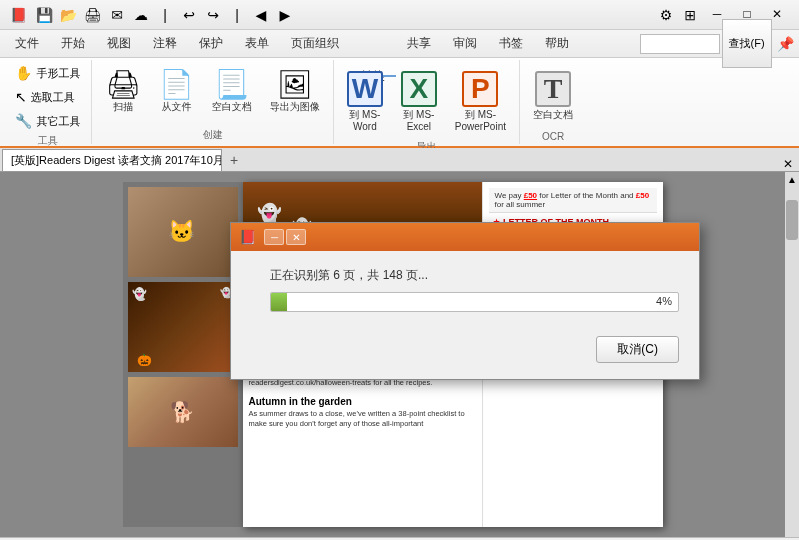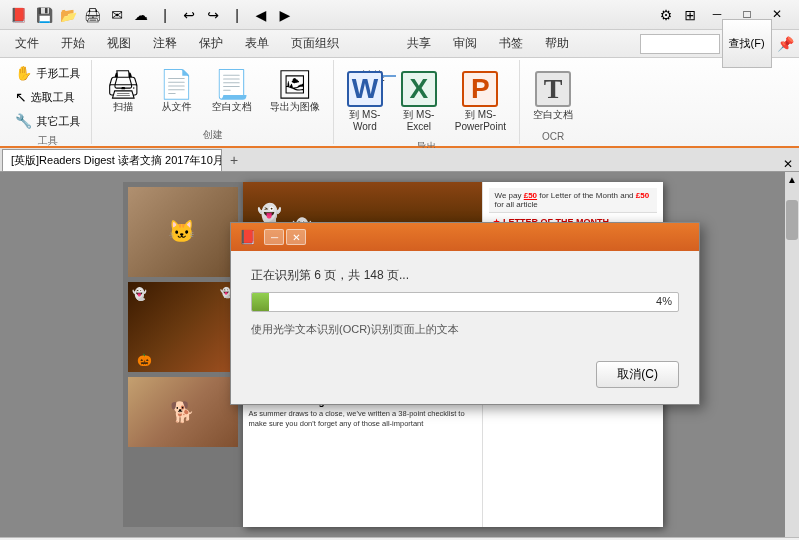--- a/index.html
+++ b/index.html
@@ -245,21 +245,21 @@
     .dialog-win-btn {
       width: 20px; height: 16px;
       background: rgba(255,255,255,0.3);
       border: 1px solid rgba(255,255,255,0.5);
       color: white;
       font-size: 10px;
       display: flex; align-items: center; justify-content: center;
       cursor: pointer;
       border-radius: 2px;
     }
-    .dialog-body { padding: 16px 20px; }
+    .dialog-body { padding: 16px 20px; margin-left: 19px; }
     .dialog-status { font-size: 12px; color: #333; margin-bottom: 8px; }
     .progress-bar-bg {
       background: white;
       border: 1px solid #bbb;
       height: 20px;
       border-radius: 2px;
       overflow: hidden;
       position: relative;
     }
     .progress-bar-fill {
@@ -459,21 +459,21 @@
             </div>
           </div>
           <div class="article-title">A fright-night feast</div>
           <div class="article-body">Now that Halloween season is here, there's a good chance you'll soon have some pint-sized visitors at your door hoping for treats. We've got recipes for some spooky Halloween treats that are so delicious the big kids in your life will love them too...Visit readersdigest.co.uk/halloween-treats for all the recipes.</div>
           <div class="autumn-title">Autumn in the garden</div>
           <div class="article-body">As summer draws to a close, we've written a 38-point checklist to make sure you don't forget any of those all-important</div>
         </div>
 
         <div class="page-right">
           <div class="right-header">
-            <span>We pay </span><span style="color:red; font-weight:bold;text-decoration:underline;">£50</span><span> for Letter of the Month and </span><span style="color:red; font-weight:bold;">£50</span><span> for all article</span>
+            <span>We pay </span><span style="color:red; font-weight:bold;text-decoration:underline;">£50</span><span> for Letter of the Month and </span><span style="color:red; font-weight:bold;">£50</span><span> for all summer</span>
           </div>
           <div class="letter-section">
             <div>
               <span class="letter-star">★</span>
               <span class="letter-title">LETTER OF THE MONTH...</span>
             </div>
             <div class="letter-body">I read Olly Mann's article "A Memorable Occasion" with interest. Isn't it a shame that we've become so obsessed with celebrity that even the most excellent sentiment is considered less valid if it wasn't uttered by</div>
           </div>
 
           <div style="display:flex; gap:4px; margin-top:4px; font-size:7.5px;">
@@ -498,21 +498,20 @@
           <div class="dialog-win-btn">─</div>
           <div class="dialog-win-btn">✕</div>
         </div>
       </div>
       <div class="dialog-body">
         <div class="dialog-status">正在识别第 6 页，共 148 页...</div>
         <div class="progress-bar-bg">
           <div class="progress-bar-fill"></div>
           <span class="progress-label">4%</span>
         </div>
-        <div class="dialog-desc">使用光学文本识别(OCR)识别页面上的文本</div>
       </div>
       <div class="dialog-footer">
         <button class="cancel-btn">取消(C)</button>
       </div>
     </div>
   </div>
 
   <div class="status-bar">
     
     

